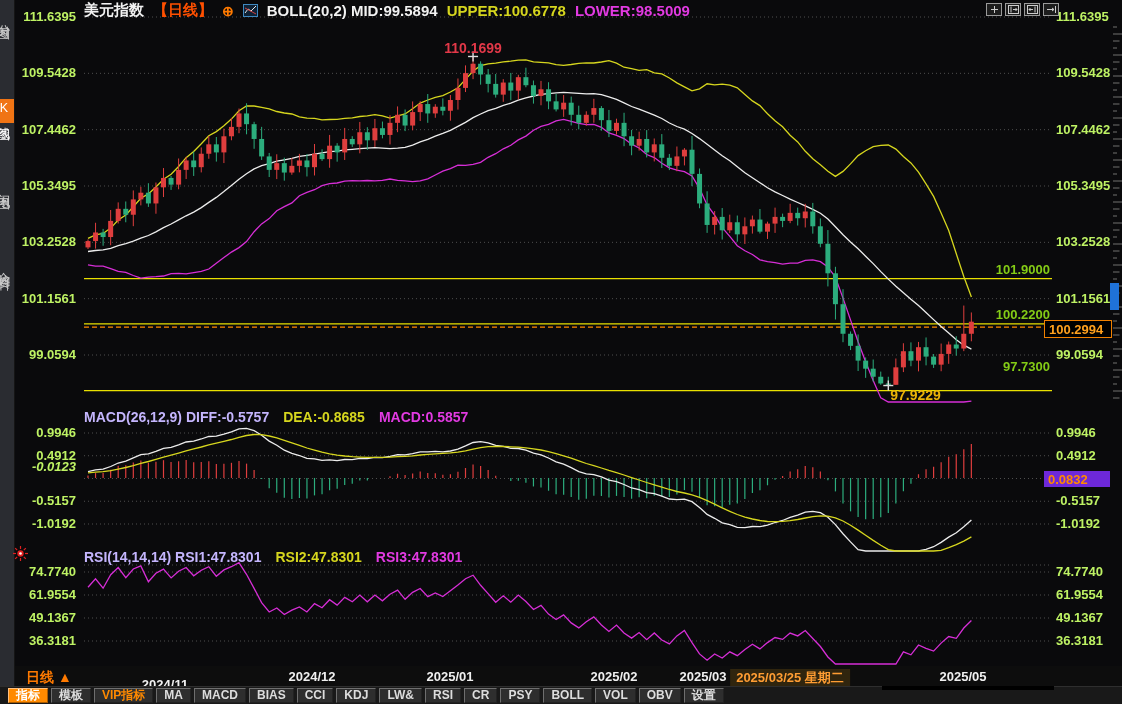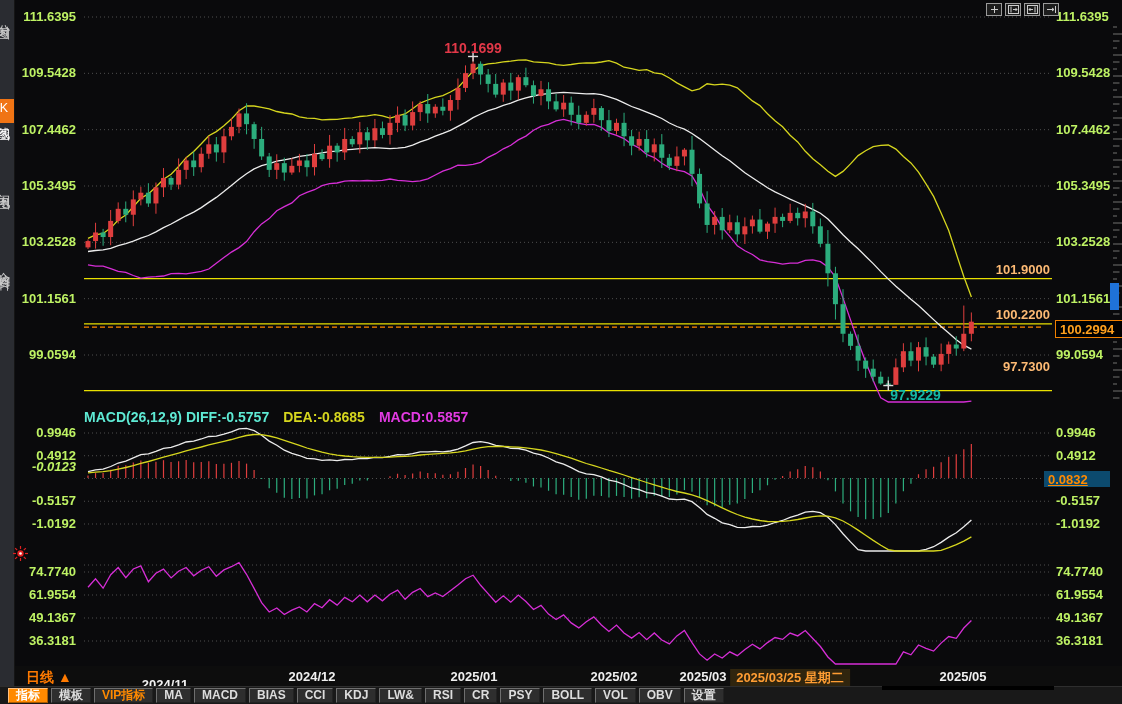--- a/index.html
+++ b/index.html
@@ -17,33 +17,33 @@
        font:600 15px "Liberation Sans",sans-serif;white-space:nowrap;z-index:6;}
   .h-title{color:#f2f2f2;} .h-period{color:#ff5000;} .h-plus{color:#ff7a00;font-size:14px;}
   .h-boll{color:#f2f2f2;} .h-upper{color:#d6d61e;} .h-lower{color:#e23ae2;}
   
   #topbtns{position:absolute;left:986px;top:3px;display:flex;gap:3px;z-index:6;}
   .tb{width:16px;height:13px;background:#1d1d1d;border:1px solid #9a9a9a;display:flex;
       align-items:center;justify-content:center;padding:0;}
   
   .axlbl{position:absolute;font:600 13px "Liberation Sans",sans-serif;color:#bef264;white-space:nowrap;z-index:4;}
   .axlbl.r{width:70px;text-align:right;}
-  .lvl{position:absolute;font:700 13px "Liberation Sans",sans-serif;color:#fdba74;width:92px;
+  .lvl{position:absolute;font:700 13px "Liberation Sans",sans-serif;color:#84cc16;width:92px;
        text-align:right;z-index:4;}
   .anno{position:absolute;font:700 14px "Liberation Sans",sans-serif;z-index:4;white-space:nowrap;}
   
   .indhdr{position:absolute;left:84px;display:flex;gap:14px;font:600 14px "Liberation Sans",sans-serif;
           white-space:nowrap;z-index:4;}
-  .w{color:#5eead4;text-align:right;}.y{color:#d6d61e;}.m{color:#e23ae2;}
+  .w{color:#c4b5fd;text-align:right;}.y{color:#d6d61e;}.m{color:#e23ae2;}
   
   #curbox{position:absolute;left:1044px;top:320px;width:62px;height:15px;background:#000;
           border:1px solid #f08000;color:#ffa01e;font:700 13px "Liberation Sans",sans-serif;
-          padding:1px 0 0 4px;z-index:5;margin-left:11px;}
-  #macdbox{position:absolute;left:1044px;top:471px;width:62px;height:15px;background:#0c4a6e;
-          color:#ff8a00;font:700 13px "Liberation Sans",sans-serif;padding:1px 0 0 4px;z-index:5;text-decoration:underline;}
+          padding:1px 0 0 4px;z-index:5;}
+  #macdbox{position:absolute;left:1044px;top:471px;width:62px;height:15px;background:#6d28d9;
+          color:#ff8a00;font:700 13px "Liberation Sans",sans-serif;padding:1px 0 0 4px;z-index:5;}
   
   #daterow{position:absolute;left:0;top:666px;width:1122px;height:20px;background:#0d0d0d;z-index:3;}
   #periodlbl{position:absolute;left:26px;top:669px;font:700 14px "Liberation Sans",sans-serif;
              color:#ff7a00;z-index:4;}
   .dlab{position:absolute;top:669px;transform:translateX(-50%);font:700 13px "Liberation Sans",sans-serif;
         color:#f0f0f0;white-space:nowrap;z-index:4;}
   .dlab.hl{background:#30250e;color:#ff9d33;padding:0 6px;}
   #watermark{position:absolute;left:992px;top:646px;font:400 37px "Liberation Sans",sans-serif;
              color:#b7bdc6;letter-spacing:4px;z-index:6;}
   #toolbar{position:absolute;left:0;top:686px;width:1122px;height:18px;background:#191919;
@@ -500,20 +500,33 @@
       <rect x="1113" y="397" width="6.5" height="2" fill="#3d3d3d"></rect>
     </svg>
 
   <div id="sidebar">
       <div class="side-item" style="top: 12px;">分时图</div>
       <div class="side-item active" style="top: 99px;">K线图</div>
       <div class="side-item" style="top: 182px;">闪电图</div>
       <div class="side-item" style="top: 260px;">合约资料</div>
     </div>
 
+  <div id="hdr">
+    <span class="h-title">美元指数</span>
+    <span class="h-period">【日线】</span>
+    <span class="h-plus">⊕</span>
+    <svg width="15" height="13">
+      <rect x="0.5" y="0.5" width="14" height="12" fill="#0e2236" stroke="#3f88c0"></rect>
+      <polyline points="2,9 5,5 8,7 13,2" fill="none" stroke="#e8e8e8" stroke-width="1"></polyline>
+      <line x1="2" y1="4" x2="13" y2="10" stroke="#d04040" stroke-width="1"></line>
+    </svg>
+    <span class="h-boll">BOLL(20,2) MID:99.5894</span>
+    <span class="h-upper">UPPER:100.6778</span>
+    <span class="h-lower">LOWER:98.5009</span>
+  </div>
 
   <div id="topbtns">
     <button class="tb">
       <svg width="11" height="9">
           <path d="M5.5 1v7M2 4.5h7" stroke="#ccc" fill="none"></path>
         </svg>
     </button>
     <button class="tb">
       <svg width="11" height="9">
           <rect x="0.5" y="0.5" width="10" height="8" fill="none" stroke="#ccc"></rect>
@@ -530,20 +543,25 @@
       <svg width="11" height="9">
           <path d="M1 4.5h7M6 3l2 1.5L6 6M9.5 1v7" stroke="#ccc" fill="none"></path>
         </svg>
     </button>
   </div>
 
   <div class="indhdr" style="top:409px">
     <span class="w">MACD(26,12,9) DIFF:-0.5757</span>
     <span class="y">DEA:-0.8685</span>
     <span class="m">MACD:0.5857</span>
+  </div>
+  <div class="indhdr" style="top:549px">
+    <span class="w">RSI(14,14,14) RSI1:47.8301</span>
+    <span class="y">RSI2:47.8301</span>
+    <span class="m">RSI3:47.8301</span>
   </div>
 
   <div id="curbox">100.2994</div>
   <div id="macdbox">0.0832</div>
 
   <svg id="sunicon" width="15" height="15">
     <g stroke="#e02020" stroke-width="1.2">
       <line x1="7.5" y1="0" x2="7.5" y2="3"></line>
         <line x1="7.5" y1="12" x2="7.5" y2="15"></line>
       <line x1="0" y1="7.5" x2="3" y2="7.5"></line>
@@ -607,24 +625,24 @@
     <div class="axlbl" style="position: absolute; left: 1056px; top: 516px;">-1.0192</div>
     <div class="axlbl r" style="position: absolute; left: 6px; top: 564px;">74.7740</div>
     <div class="axlbl" style="position: absolute; left: 1056px; top: 564px;">74.7740</div>
     <div class="axlbl r" style="position: absolute; left: 6px; top: 587px;">61.9554</div>
     <div class="axlbl" style="position: absolute; left: 1056px; top: 587px;">61.9554</div>
     <div class="axlbl r" style="position: absolute; left: 6px; top: 610px;">49.1367</div>
     <div class="axlbl" style="position: absolute; left: 1056px; top: 610px;">49.1367</div>
     <div class="axlbl r" style="position: absolute; left: 6px; top: 633px;">36.3181</div>
     <div class="axlbl" style="position: absolute; left: 1056px; top: 633px;">36.3181</div>
     <div class="anno" style="position: absolute; left: 433.05px; top: 40px; color: rgb(226, 56, 72); width: 80px; text-align: center;">110.1699</div>
-    <div class="anno" style="position: absolute; left: 890.3px; top: 386.535px; color: #14b8a6;">97.9229</div>
+    <div class="anno" style="position: absolute; left: 890.3px; top: 386.535px; color: #eab308;">97.9229</div>
     <div class="lvl" style="position: absolute; left: 958px; top: 261.679px;">101.9000</div>
     <div class="lvl" style="position: absolute; left: 958px; top: 306.817px;">100.2200</div>
     <div class="lvl" style="position: absolute; left: 958px; top: 359px;">97.7300</div>
     <div class="dlab" style="position: absolute; left: 165px; top: 677px;">2024/11</div>
     <div class="dlab" style="position: absolute; left: 312px; top: 669px;">2024/12</div>
-    <div class="dlab" style="position: absolute; left: 450px; top: 669px; margin-left: 24px;">2025/01</div>
+    <div class="dlab" style="position: absolute; left: 450px; top: 669px;">2025/01</div>
     <div class="dlab" style="position: absolute; left: 614px; top: 669px;">2025/02</div>
     <div class="dlab" style="position: absolute; left: 703px; top: 669px;">2025/03</div>
     <div class="dlab hl" style="position: absolute; left: 790px; top: 669px;">2025/03/25 星期二</div>
     <div class="dlab" style="position: absolute; left: 963px; top: 669px;">2025/05</div>
   </div>
 
 </body></html>

